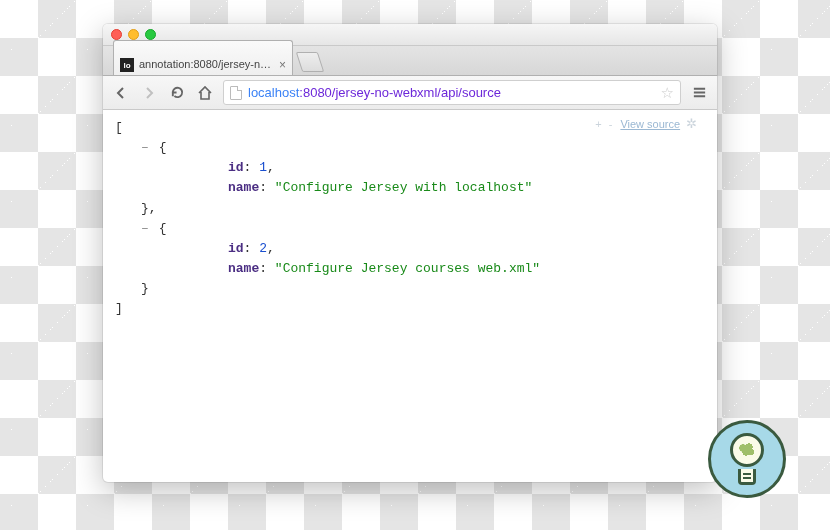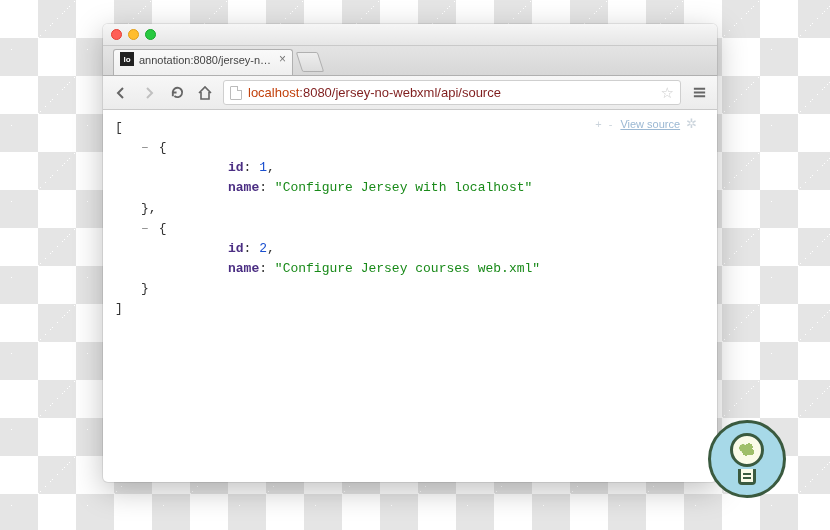--- a/index.html
+++ b/index.html
@@ -51,24 +51,24 @@
       padding-left: 10px;
     }
     .tab {
       height: 26px;
       width: 180px;
       background: linear-gradient(#fafafa, #efefef);
       border: 1px solid #b0b0b0;
       border-bottom: none;
       border-radius: 3px 3px 0 0;
       display: flex;
-      align-items: flex-end;
+      align-items: flex-start;
       font-size: 11px;
       color: #444;
-      padding: 9px 6px;
+      padding: 17px 6px;
       gap: 5px;
     }
     .favicon {
       width: 14px; height: 14px; background:#222; color:#fff;
       font-size:8px; display:flex; align-items:center; justify-content:center;
       font-weight:bold;
     }
     .tab-title { flex:1; overflow:hidden; text-overflow:ellipsis; white-space:nowrap; }
     .tab-close { color:#777; font-size:12px; }
     .newtab {
@@ -102,22 +102,22 @@
       border-radius:3px;
       display:flex;
       align-items:center;
       padding:0 6px;
       font-size:13px;
       color:#333;
       gap:6px;
     }
     .page-icon { width:12px; height:14px; border:1px solid #bbb; border-radius:1px; position:relative; }
     .page-icon::after { content:""; position:absolute; right:-1px; top:-1px; width:4px; height:4px; background:#fff; border-left:1px solid #bbb; border-bottom:1px solid #bbb; }
-    .url-host-strong { color:#c2410c; }
-    .url-path { color:#7f1d1d; }
+    .url-host-strong { color:#3b82f6; }
+    .url-path { color:#6d28d9; }
     .star { color:#ccc; font-size:15px; margin-left:auto; }
 
     .content {
       position:relative;
       padding: 8px 12px;
       font-family: "Courier New", monospace;
       font-size: 13px;
       line-height: 1.55;
       color:#333;
       height: calc(100% - 86px);

